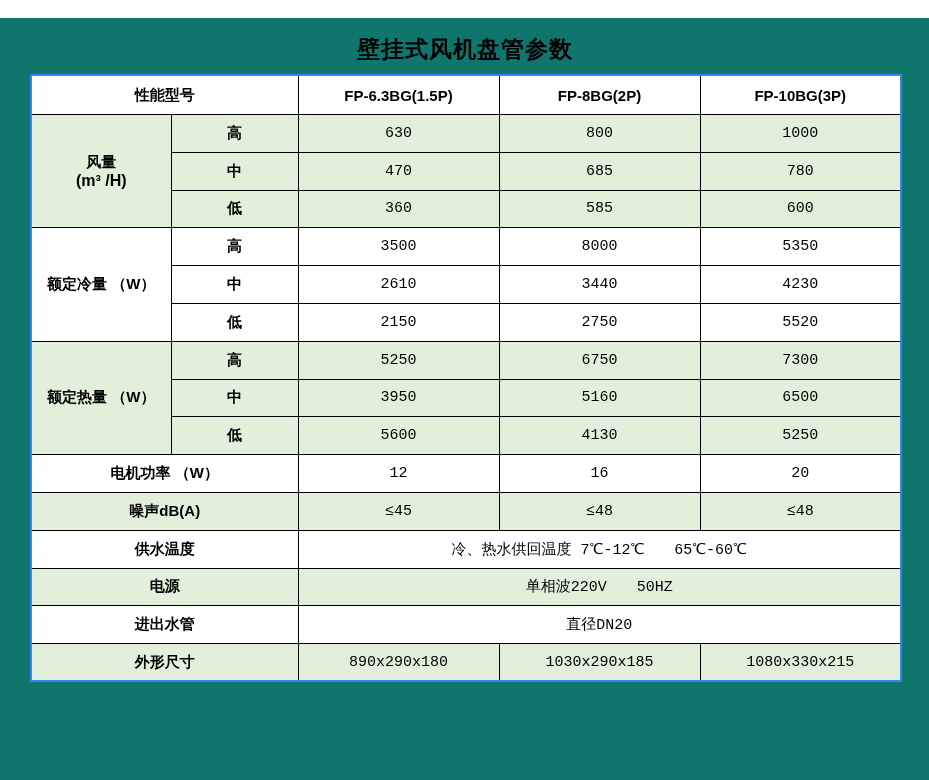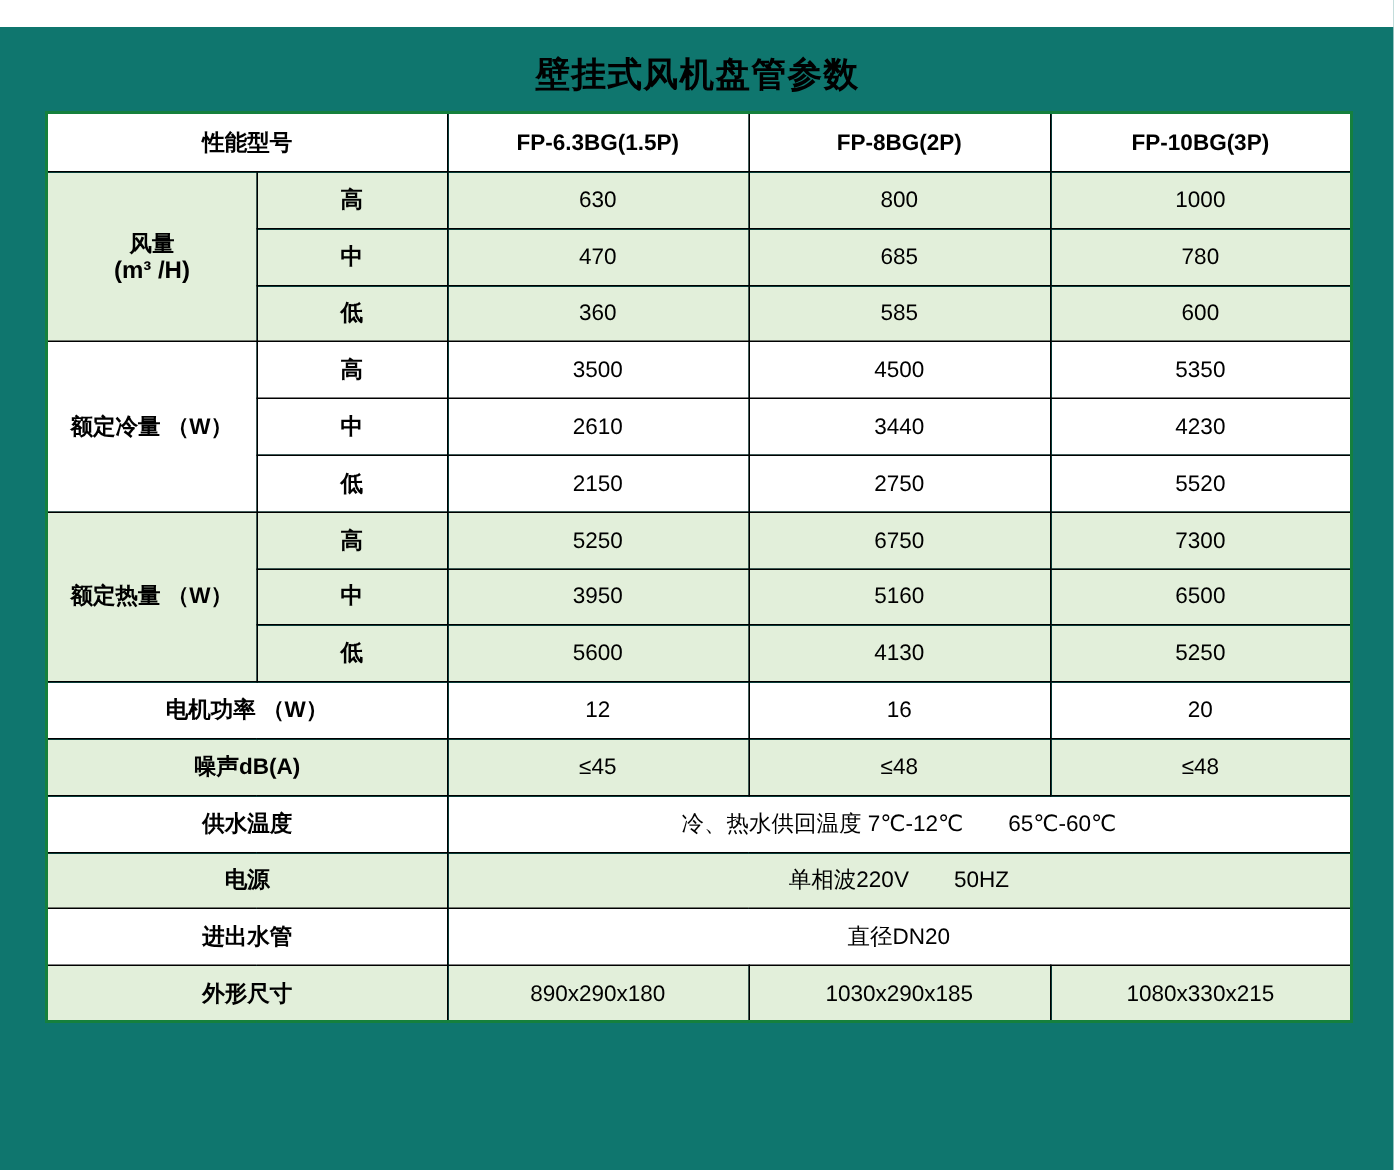--- a/index.html
+++ b/index.html
@@ -28,35 +28,35 @@
     font-weight: bold;
     letter-spacing: 1px;
   }
   table.spec {
     position: absolute;
     top: 56px;
     left: 30px;
     width: 870px;
     border-collapse: collapse;
     table-layout: fixed;
-    border: 2px solid #15803d;
+    border: 2px solid #3b82f6;
   }
   table.spec th, table.spec td {
     border: 1px solid #000;
     text-align: center;
     vertical-align: middle;
     padding: 0 4px;
     font-size: 15px;
     background: #ffffff;
     overflow: hidden;
   }
   table.spec thead th { height: 38px; font-weight: bold; }
   table.spec tbody tr { height: 37.8px; }
   table.spec th.lbl { font-weight: bold; }
-  table.spec td.val { font-weight: normal; }
+  table.spec td.val { font-weight: normal; font-family: Liberation Mono, monospace; }
   tr.green th, tr.green td { background: var(--green, #e2efda); }
   .unit-line { font-weight: bold; font-size: 16px; }
   .notice {
     position: absolute;
     left: 30px;
     top: 682px;
     width: 868px;
   }
   .notice-title {
     font-size: 18px;
@@ -115,21 +115,21 @@
           <td class="val">360</td>
           <td class="val">585</td>
           <td class="val">600</td>
         </tr>
         <tr>
           <th rowspan="3" class="lbl">
             <div>额定冷量 （W）</div>
           </th>
           <th class="lbl">高</th>
           <td class="val">3500</td>
-          <td class="val">4500</td>
+          <td class="val">8000</td>
           <td class="val">5350</td>
         </tr>
         <tr>
           <th class="lbl">中</th>
           <td class="val">2610</td>
           <td class="val">3440</td>
           <td class="val">4230</td>
         </tr>
         <tr>
           <th class="lbl">低</th>

